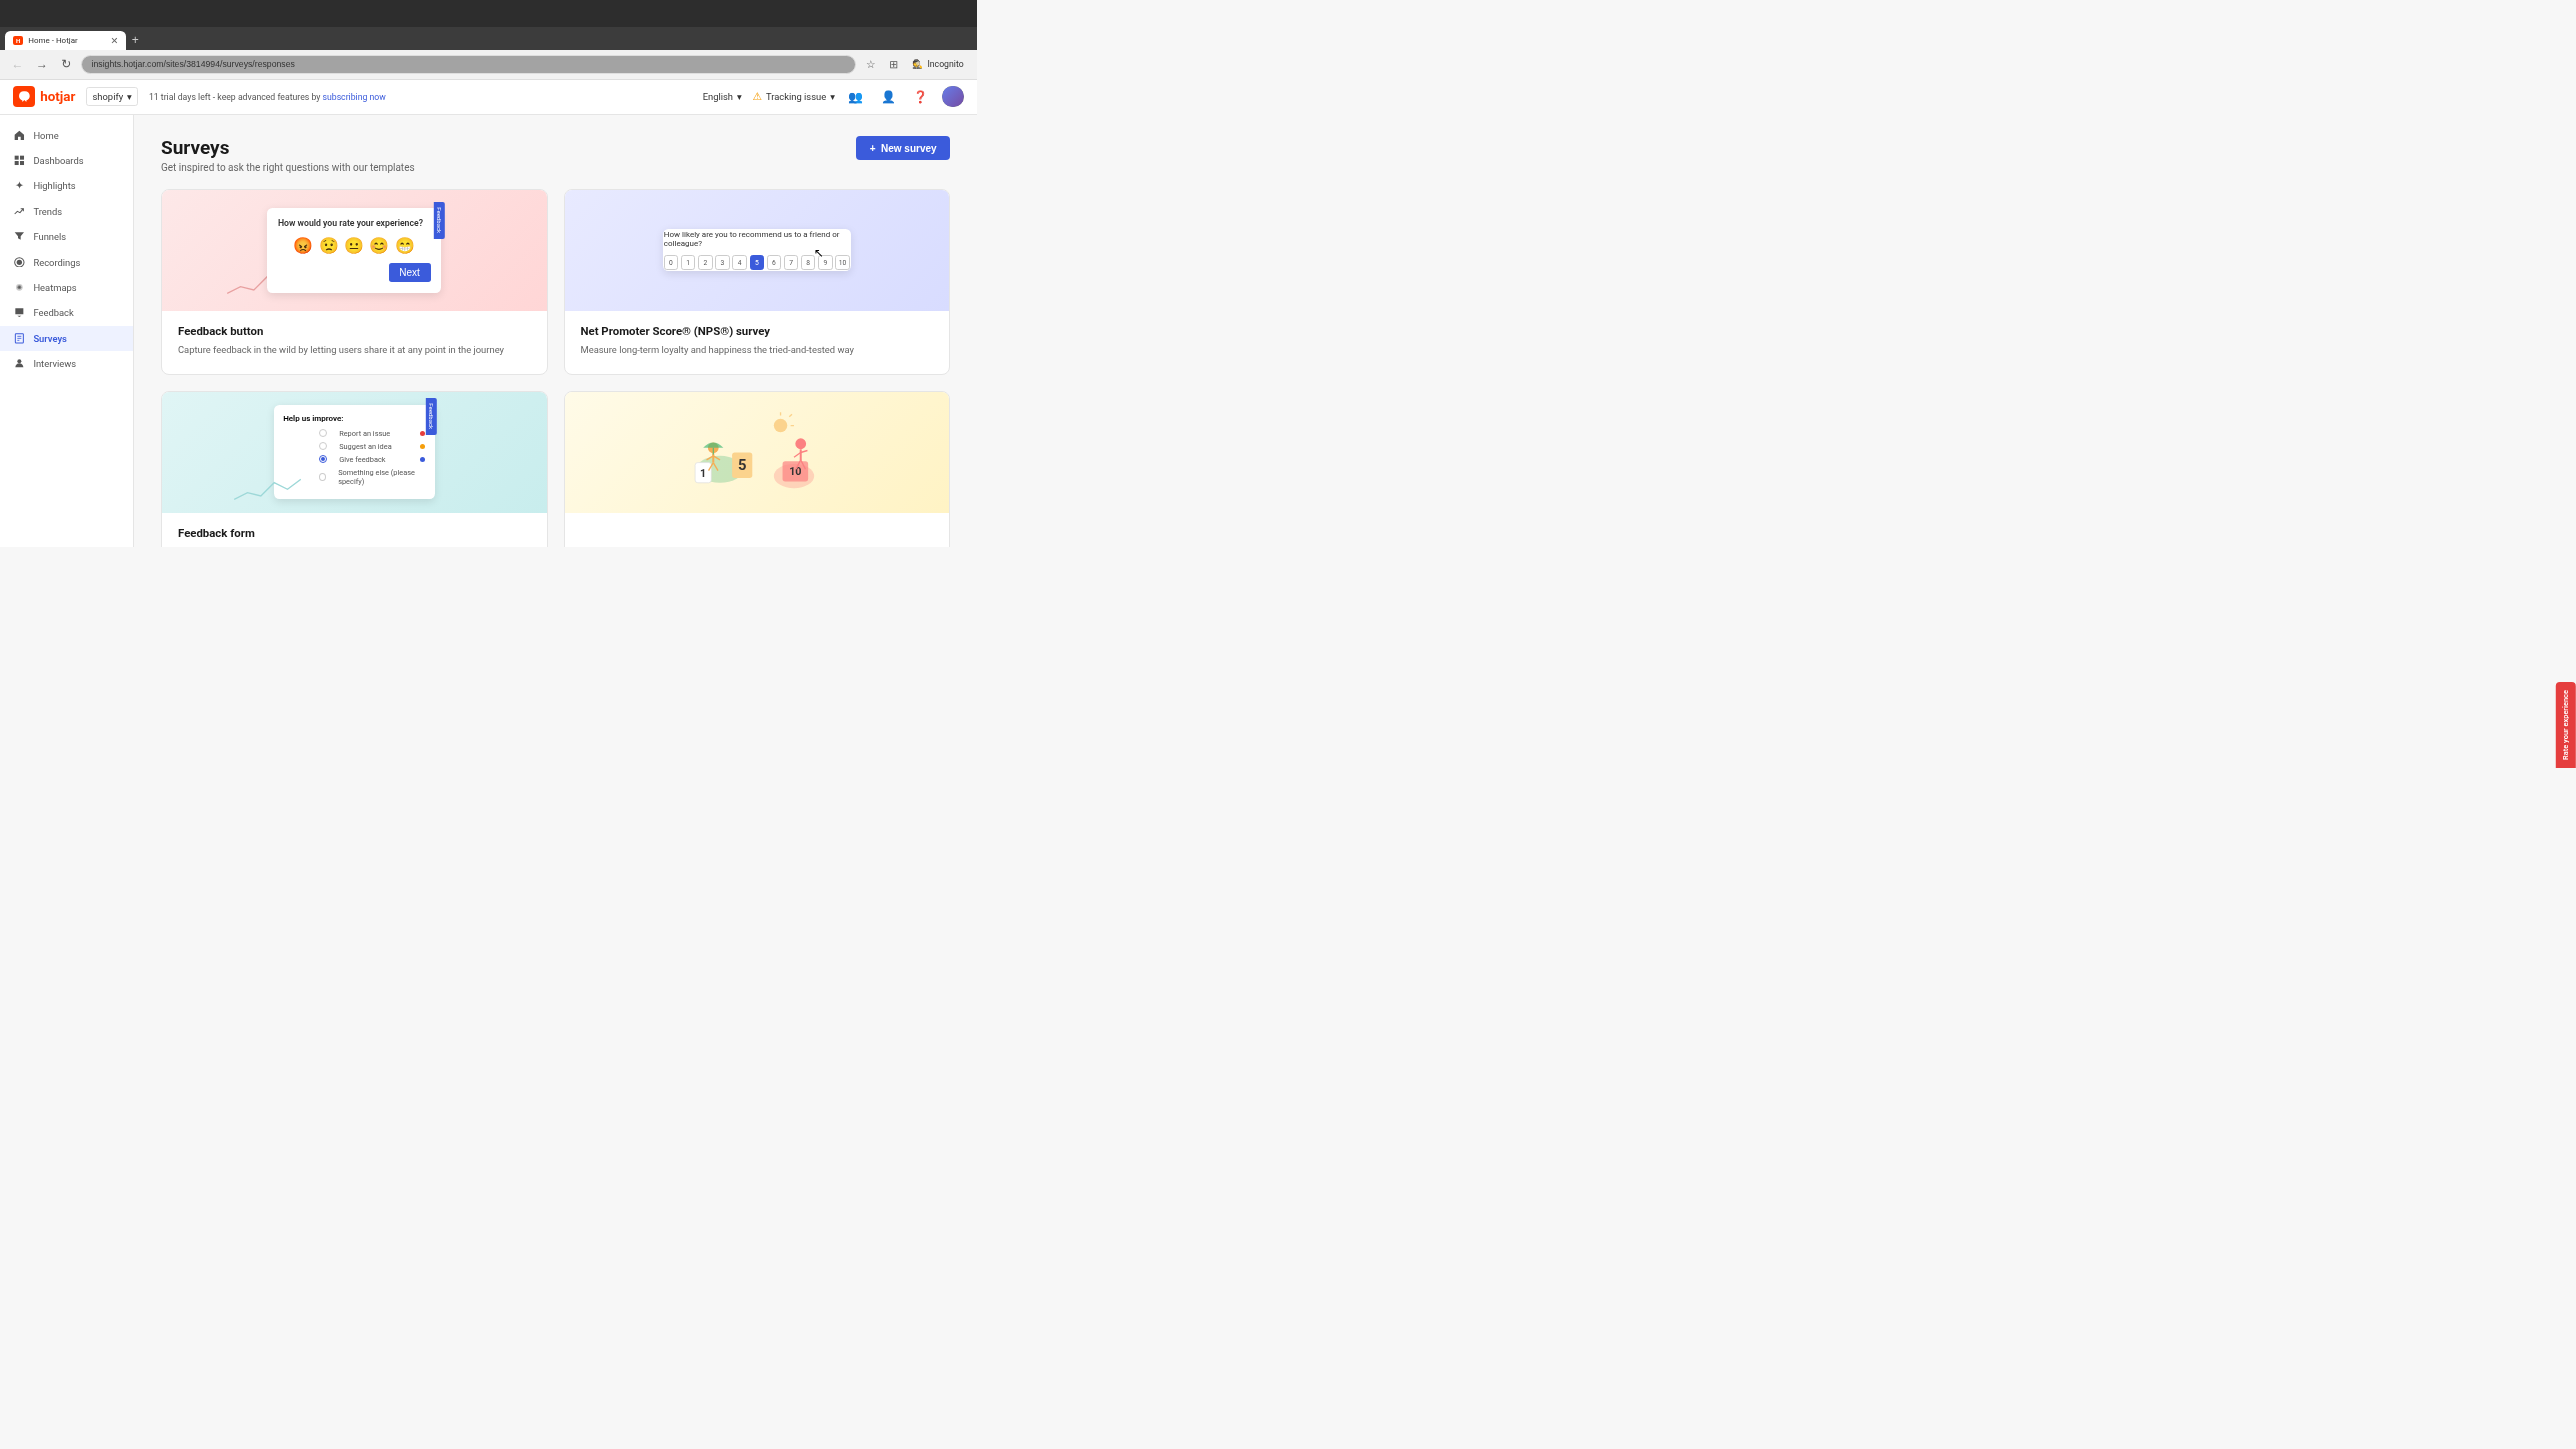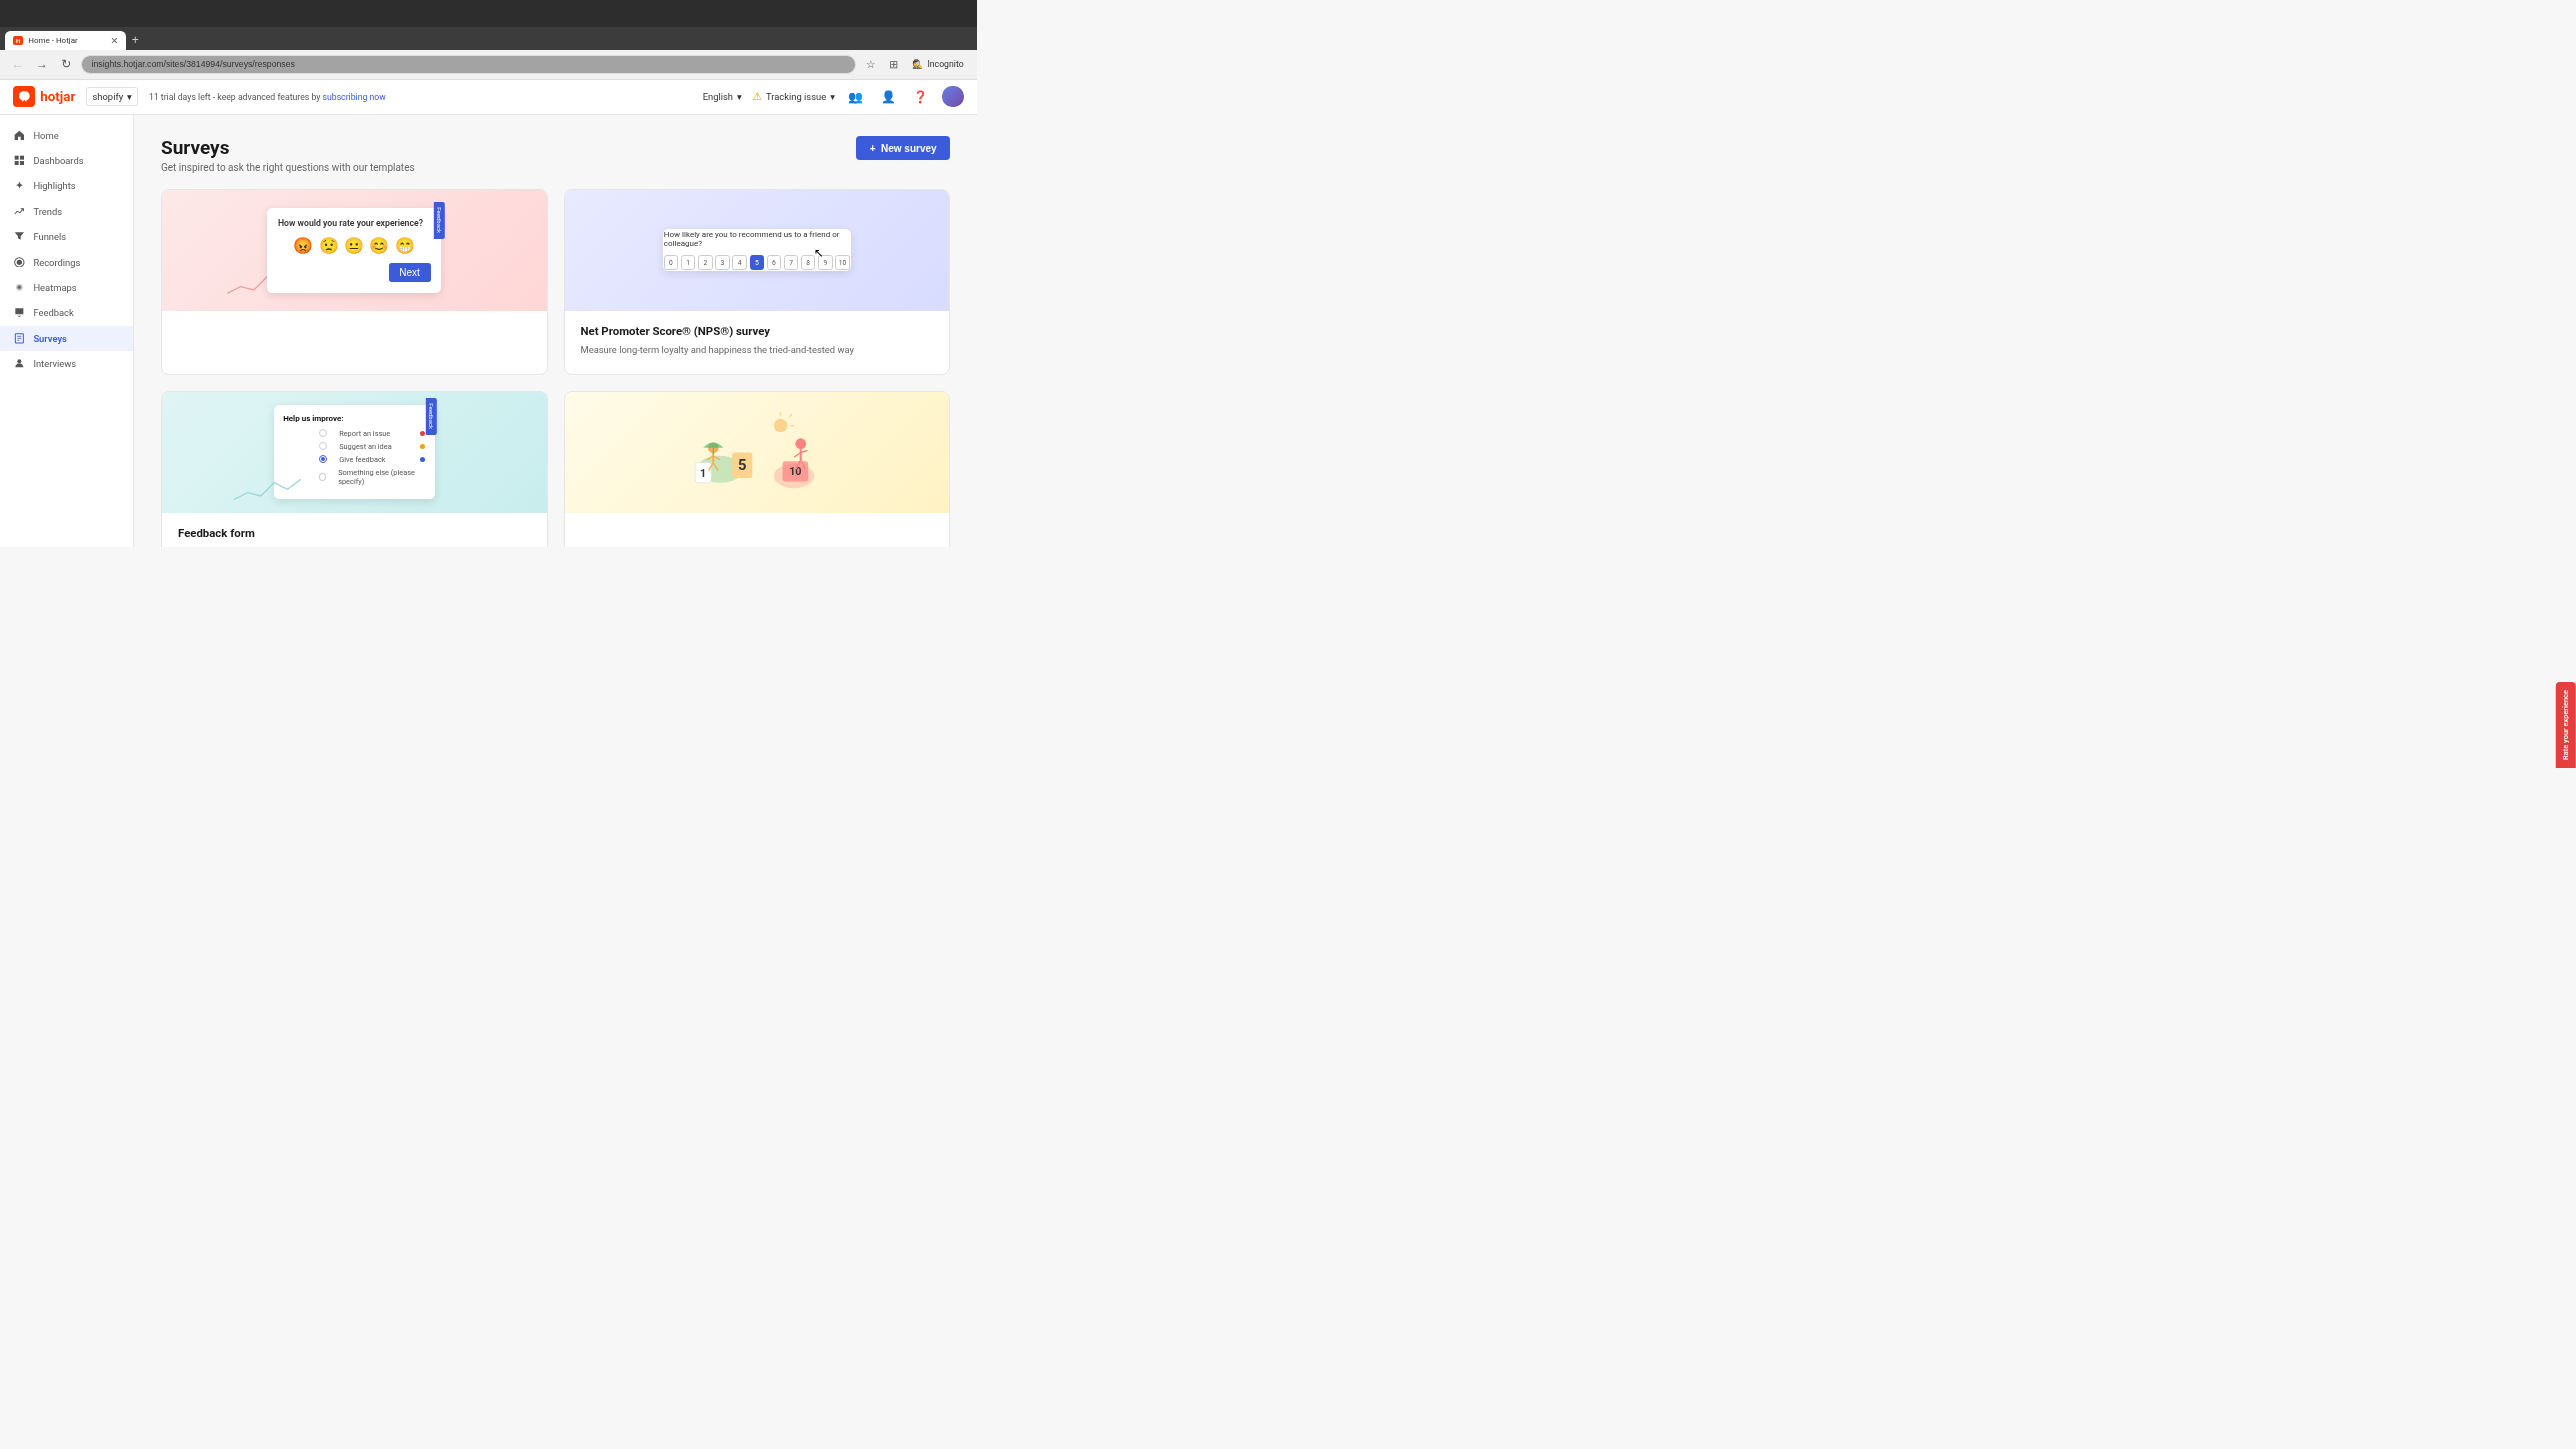--- a/index.html
+++ b/index.html
@@ -696,20 +696,24 @@
                   <span class="emoji-item">😟</span>
                   <span class="emoji-item">😐</span>
                   <span class="emoji-item">😊</span>
                   <span class="emoji-item">😁</span>
                 </div>
                 <div style="text-align:right;">
                   <button class="preview-next-btn">Next</button>
                 </div>
               </div>
             </div>
+          </div>
+          <div class="card-body">
+            <div class="card-title">Feedback button</div>
+            <div class="card-desc">Capture feedback in the wild by letting users share it at any point in the journey</div>
           </div>
         </div>
 
         <div class="survey-card">
           <div class="card-preview lavender">
             <div style="position:relative; display:flex; align-items:center; justify-content:center;">
               <div class="nps-widget">
                 <div class="nps-question">How likely are you to recommend us to a friend or colleague?</div>
                 <div class="nps-scale">
                   <div class="nps-num">0</div>

